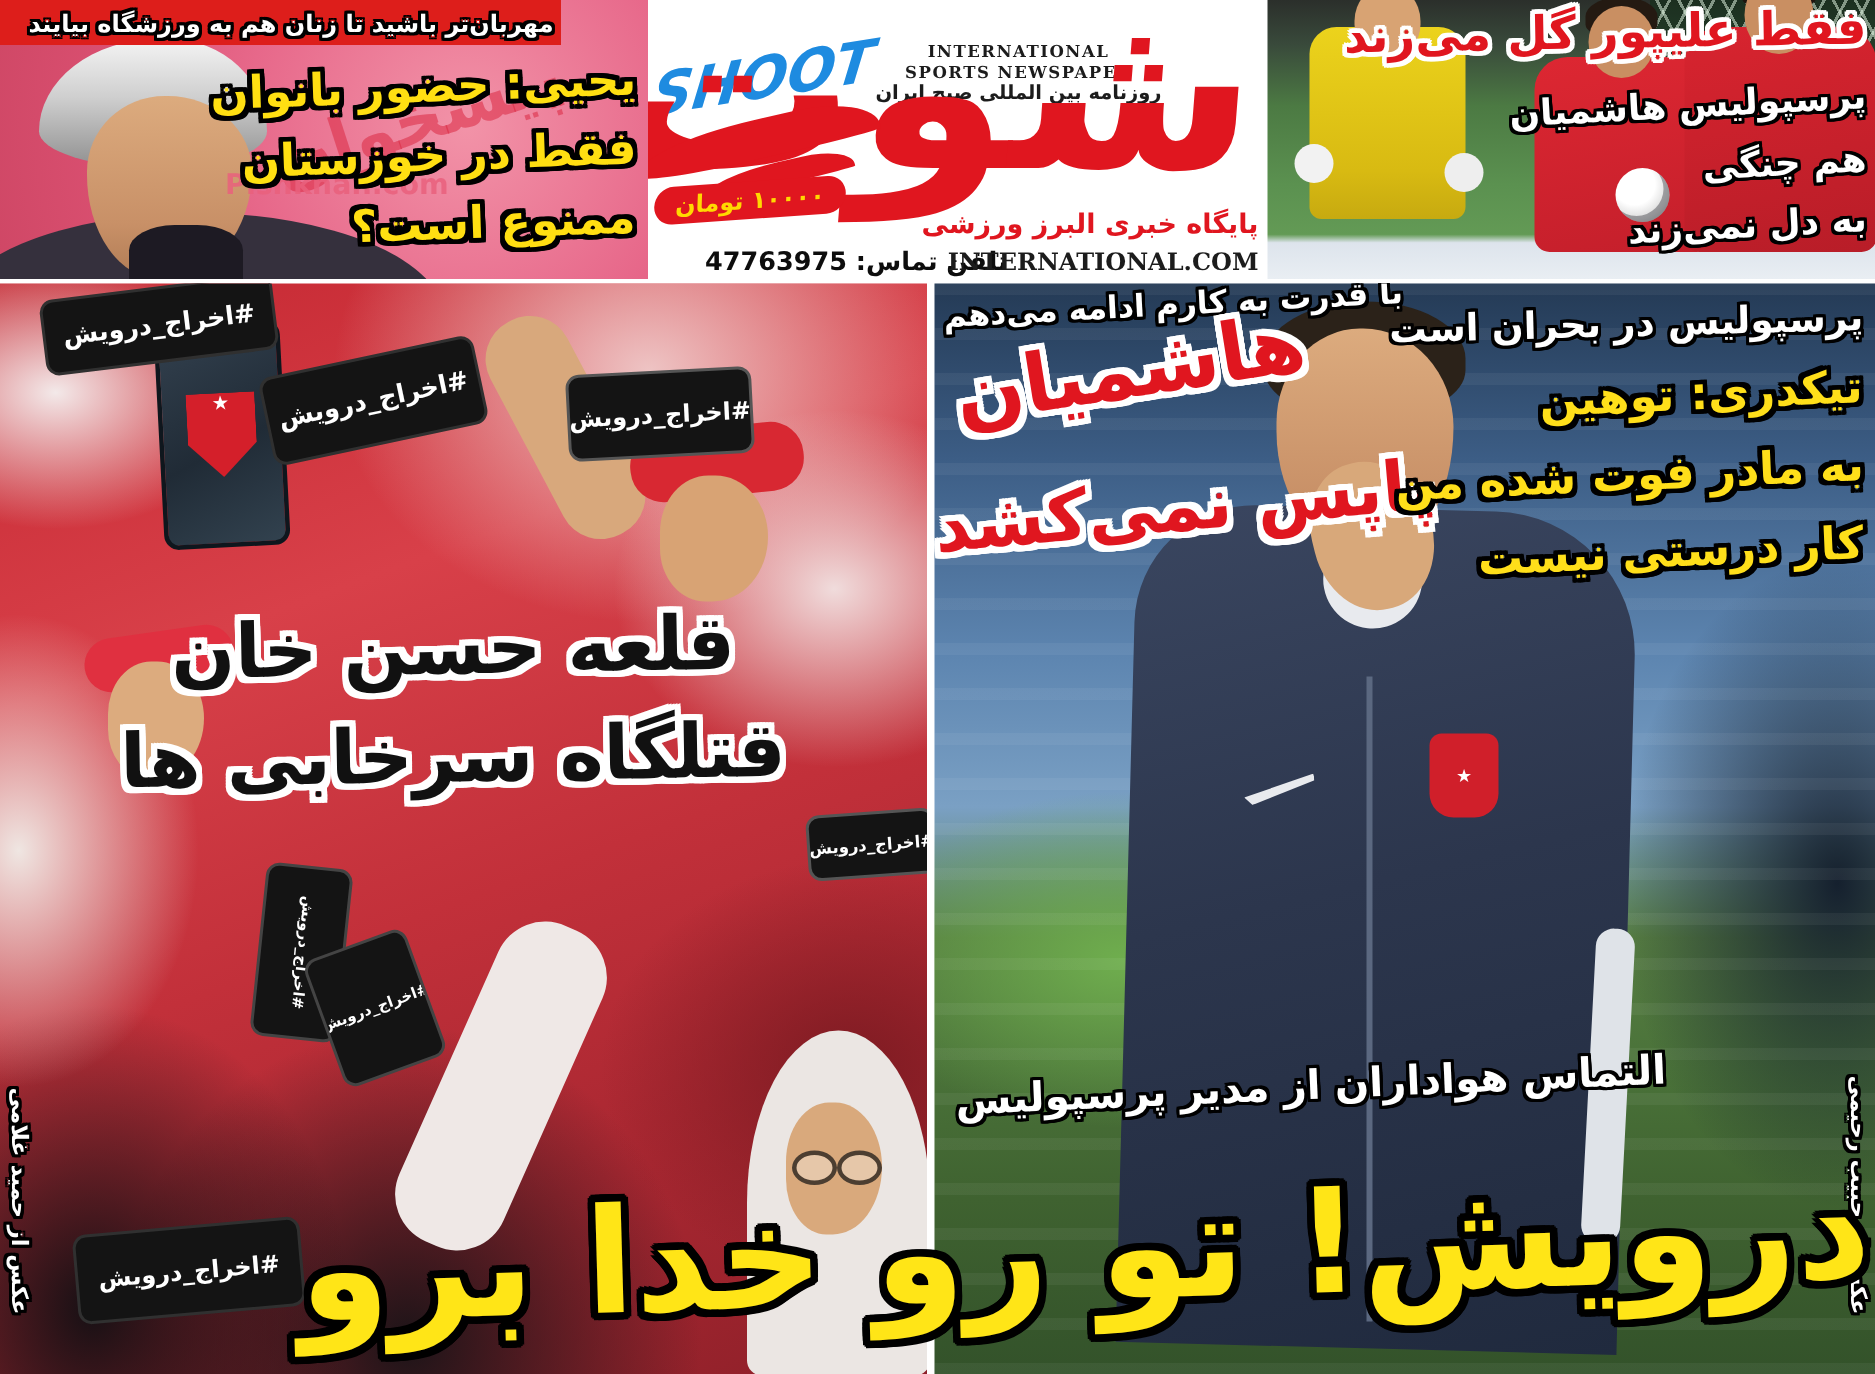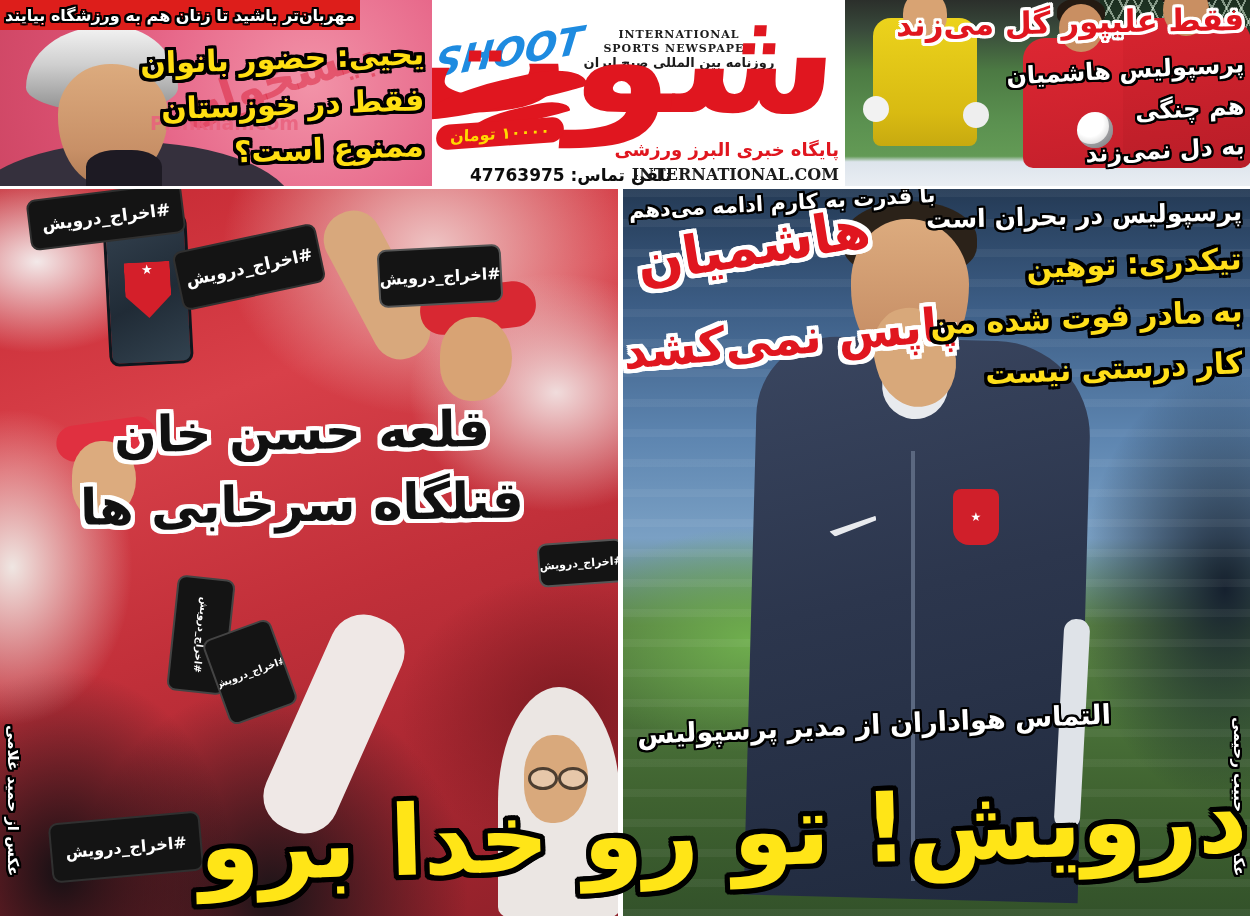--- a/index.html
+++ b/index.html
@@ -30,21 +30,21 @@
   .ow4{text-shadow:-4px 0 0 #fff,4px 0 0 #fff,0 -4px 0 #fff,0 4px 0 #fff,
     -3px -3px 0 #fff,3px -3px 0 #fff,-3px 3px 0 #fff,3px 3px 0 #fff,
     -4px -2px 0 #fff,4px -2px 0 #fff,-4px 2px 0 #fff,4px 2px 0 #fff,
     -2px -4px 0 #fff,2px -4px 0 #fff,-2px 4px 0 #fff,2px 4px 0 #fff,
     -4px -4px 0 #fff,4px -4px 0 #fff,-4px 4px 0 #fff,4px 4px 0 #fff;}
 
   
   .tl-photo{left:0;top:0;width:432px;height:186px;overflow:hidden;
     background:radial-gradient(circle at 72% 45%,#f293a8 0%,#e7688a 45%,#d94f70 75%,#cf4765 100%);}
   .tl-strip{left:0;top:0;width:360px;height:30px;background:#dd1e1b;
-    display:flex;align-items:center;justify-content:center;font-size:16px;}
+    display:flex;align-items:center;justify-content:center;font-size:16px;padding-left:14px;}
   .man-hair{left:26px;top:26px;width:152px;height:86px;
     background:linear-gradient(180deg,#f4f4f4 0%,#cfcfcf 45%,#8f8f8f 100%);
     border-radius:55% 45% 45% 55%/75% 75% 30% 30%;}
   .man-face{left:58px;top:64px;width:110px;height:122px;
     background:linear-gradient(180deg,#dcab7e 0%,#c89067 70%,#b07c55 100%);
     border-radius:48% 52% 55% 45%/42% 42% 60% 58%;}
   .man-suit{left:-34px;top:142px;width:330px;height:70px;background:#35303d;
     border-radius:50% 50% 0 0/100% 100% 0 0;}
   .man-shirt{left:86px;top:150px;width:76px;height:42px;background:#1d1a23;border-radius:40% 40% 0 0;}
   .tl-yellow{right:8px;color:#ffdf12;font-size:30px;transform:rotate(-2deg);transform-origin:right center;}

